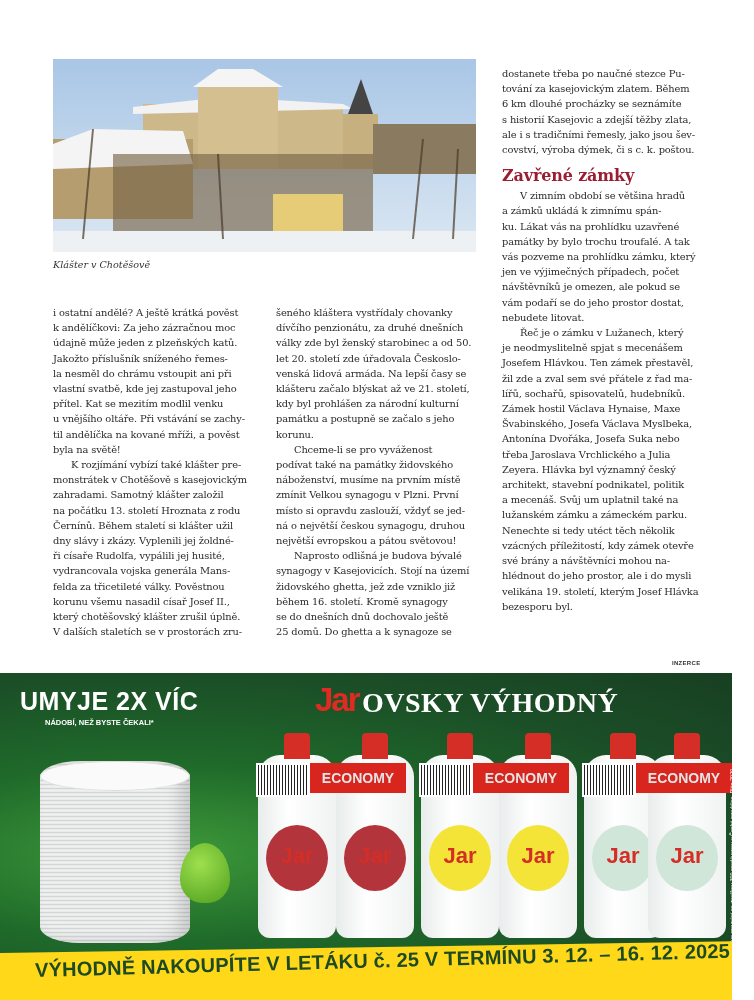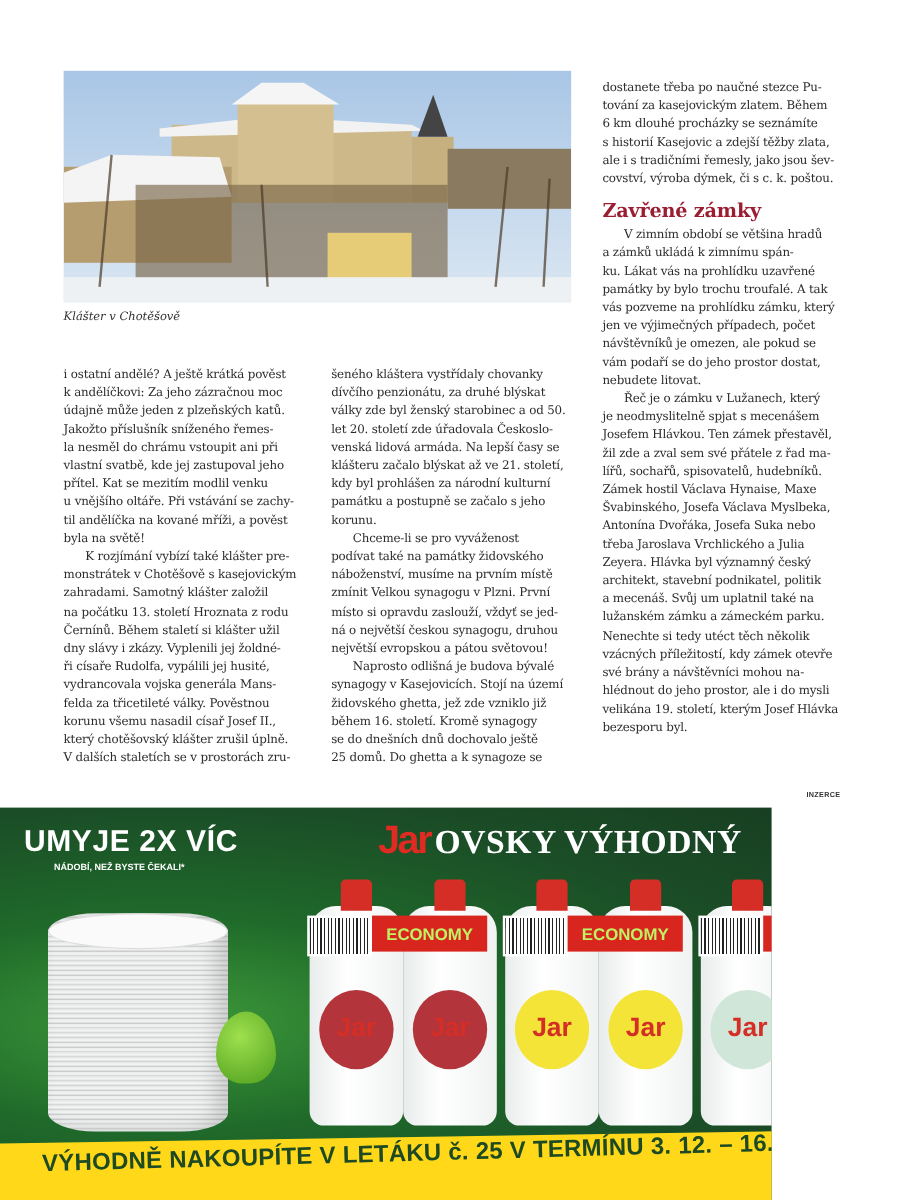--- a/index.html
+++ b/index.html
@@ -8,36 +8,36 @@
   .caption{position:absolute;left:53px;top:259px;font-size:9.6px;font-style:italic;color:#333;}
   .col{position:absolute;font-size:9.9px;line-height:15.2px;letter-spacing:-0.15px;color:#2b2b2b;}
   .col p{margin:0;}
   .col .ln{display:block;white-space:nowrap;}
   .ind{padding-left:18px;}
   .c1{left:53px;top:305px;width:200px;}
   .c2{left:276px;top:305px;width:200px;}
   .c3{left:502px;top:66px;width:200px;}
   .heading{display:block;font-family:"DejaVu Serif",serif;font-weight:bold;font-size:16px;color:#9b1d32;line-height:22px;margin:8px 0 1px 0;}
   .inzerce{position:absolute;left:672px;top:660px;font-family:"Liberation Sans",sans-serif;font-size:6px;font-weight:bold;color:#333;letter-spacing:0.3px;}
-  .ad{position:absolute;left:0;top:673px;width:643px;height:327px;background:radial-gradient(ellipse at 22% 55%,#3e9a3a 0%,#1f6a2a 35%,#1b4e27 70%,#183f22 100%);overflow:hidden;}
+  .ad{position:absolute;left:0;top:673px;width:732px;height:327px;background:radial-gradient(ellipse at 22% 55%,#3e9a3a 0%,#1f6a2a 35%,#1b4e27 70%,#183f22 100%);overflow:hidden;}
   .ad .head1{position:absolute;left:20px;top:14px;font-family:"Liberation Sans",sans-serif;font-weight:bold;font-size:25px;color:#fff;letter-spacing:0.5px;}
   .ad .head2{position:absolute;left:45px;top:45px;font-family:"Liberation Sans",sans-serif;font-weight:bold;font-size:7.5px;color:#fff;}
   .ad .jarlogo{position:absolute;left:315px;top:8px;font-family:"Liberation Sans",sans-serif;font-weight:bold;font-size:33px;color:#e02a22;letter-spacing:-2px;}
   .ad .head3{position:absolute;left:362px;top:14px;font-family:Liberation Serif, serif;font-weight:bold;font-size:28px;color:#fff;letter-spacing:0.5px;}
   .plates{position:absolute;left:40px;top:88px;width:150px;height:182px;border-radius:40px/16px;background:repeating-linear-gradient(#e4e6e6 0px,#f5f5f5 2px,#c9cbcc 4px);box-shadow:inset -10px 0 16px rgba(0,0,0,0.15);}
   .plates:before{content:"";position:absolute;left:0;top:0;width:150px;height:30px;border-radius:50%;background:#fafafa;border:1px solid #ddd;box-sizing:border-box;}
   .mascot{position:absolute;left:180px;top:170px;width:50px;height:60px;background:radial-gradient(circle at 40% 35%,#9ee04e,#4f9f1e);border-radius:50% 50% 45% 45%/60% 60% 40% 40%;}
   .bottles{position:absolute;left:258px;top:60px;width:460px;height:205px;}
   .bottle{position:absolute;top:22px;width:78px;height:183px;background:linear-gradient(90deg,#e9ecec,#fff 40%,#f0f2f2);border-radius:22px 22px 12px 12px;}
   .bottle .cap{position:absolute;left:26px;top:-22px;width:26px;height:26px;background:#d42e26;border-radius:4px 4px 0 0;}
   .bottle .label{position:absolute;left:8px;top:70px;width:62px;height:66px;border-radius:50%;}
   .bottle .brand{position:absolute;left:0;top:88px;width:78px;text-align:center;font-family:"Liberation Sans",sans-serif;font-weight:bold;font-size:22px;color:#d42e26;}
   .economy{position:absolute;top:30px;height:34px;width:150px;}
   .economy .bar{position:absolute;left:0;top:0;width:54px;height:34px;background:repeating-linear-gradient(90deg,#222 0 1px,#fff 1px 3px);border:2px solid #fff;box-sizing:border-box;}
-  .economy .tag{position:absolute;left:54px;top:0;width:96px;height:30px;background:#d8261f;color:#bef264;font-family:"Liberation Sans",sans-serif;font-weight:bold;font-size:14px;line-height:30px;text-align:center;}
+  .economy .tag{position:absolute;left:54px;top:0;width:96px;height:30px;background:#d8261f;color:#e5e5e5;font-family:"Liberation Sans",sans-serif;font-weight:bold;font-size:14px;line-height:30px;text-align:center;}
   .legal{position:absolute;left:729px;top:60px;width:14px;height:210px;writing-mode:vertical-rl;transform:rotate(180deg);font-family:"Liberation Sans",sans-serif;font-size:5.5px;color:#fff;}
   .band{position:absolute;left:0;top:268px;width:754px;height:70px;background:#ffd81a;clip-path:polygon(0 12px,754px 0,754px 70px,0 70px);}
   .band .txt{position:absolute;left:35px;top:18px;font-family:"Liberation Sans",sans-serif;font-weight:bold;font-size:20px;color:#1d4a22;transform:rotate(-1.6deg);transform-origin:left center;white-space:nowrap;letter-spacing:0.2px;}
 </style>
 </head>
 <body>
 
 <div class="photo">
   <svg width="423" height="193" viewBox="0 0 423 193">
     <defs>
@@ -93,21 +93,21 @@
       <span class="ln">vydrancovala vojska generála Mans-</span>
       <span class="ln">felda za třicetileté války. Pověstnou</span>
       <span class="ln">korunu všemu nasadil císař Josef II.,</span>
       <span class="ln">který chotěšovský klášter zrušil úplně.</span>
       <span class="ln">V dalších staletích se v prostorách zru-</span>
     </p>
   </div>
 <div class="col c2" id="col2">
     <p>
       <span class="ln">šeného kláštera vystřídaly chovanky</span>
-      <span class="ln">dívčího penzionátu, za druhé blýskat</span>
+      <span class="ln">dívčího penzionátu, za druhé dnešních</span>
       <span class="ln">války zde byl ženský starobinec a od 50.</span>
       <span class="ln">let 20. století zde úřadovala Českoslo-</span>
       <span class="ln">venská lidová armáda. Na lepší časy se</span>
       <span class="ln">klášteru začalo blýskat až ve 21. století,</span>
       <span class="ln">kdy byl prohlášen za národní kulturní</span>
       <span class="ln">památku a postupně se začalo s jeho</span>
       <span class="ln">korunu.</span>
     </p>
     <p>
       <span class="ln ind">Chceme-li se pro vyváženost</span>

